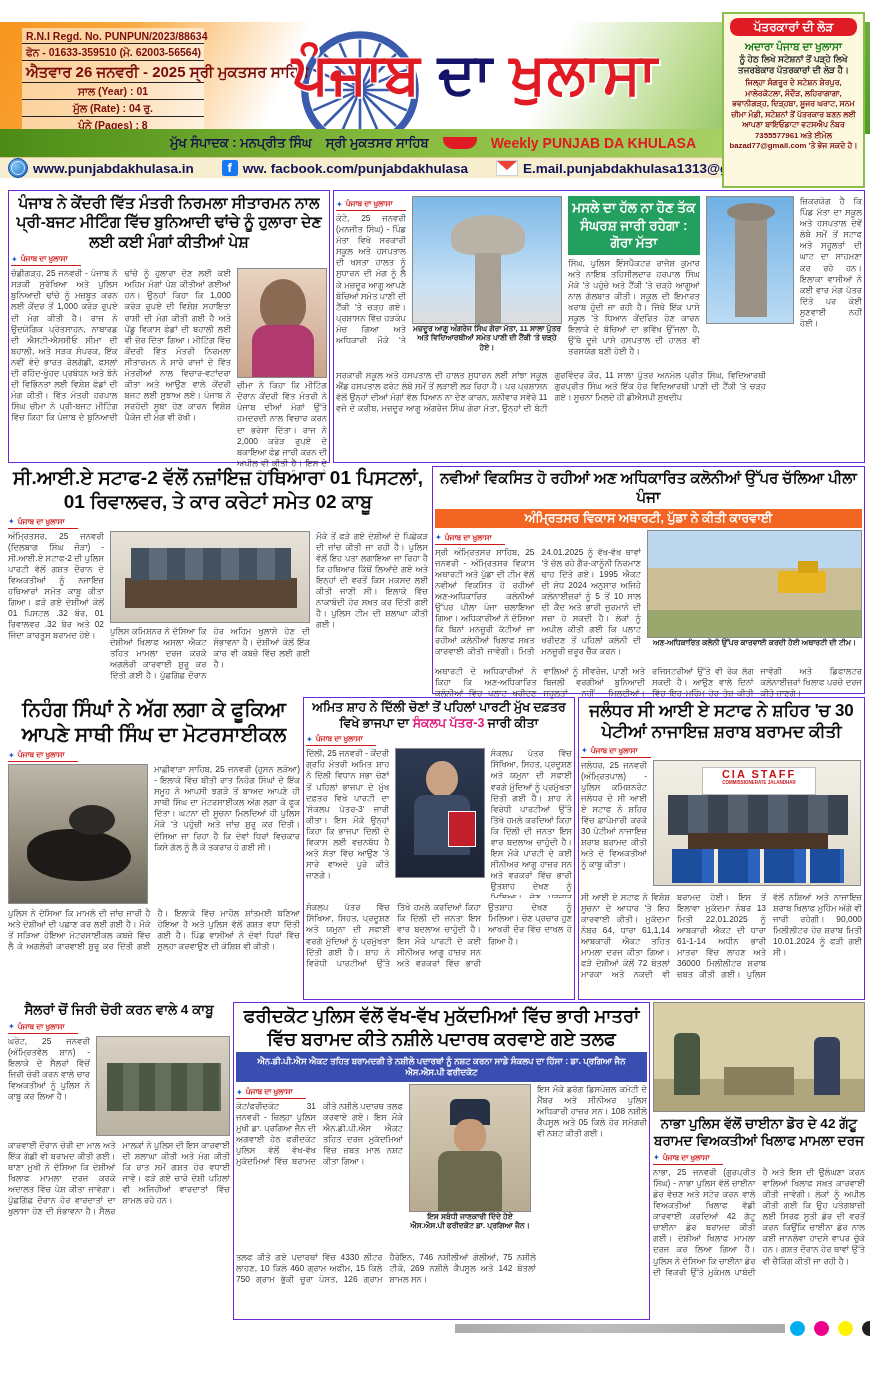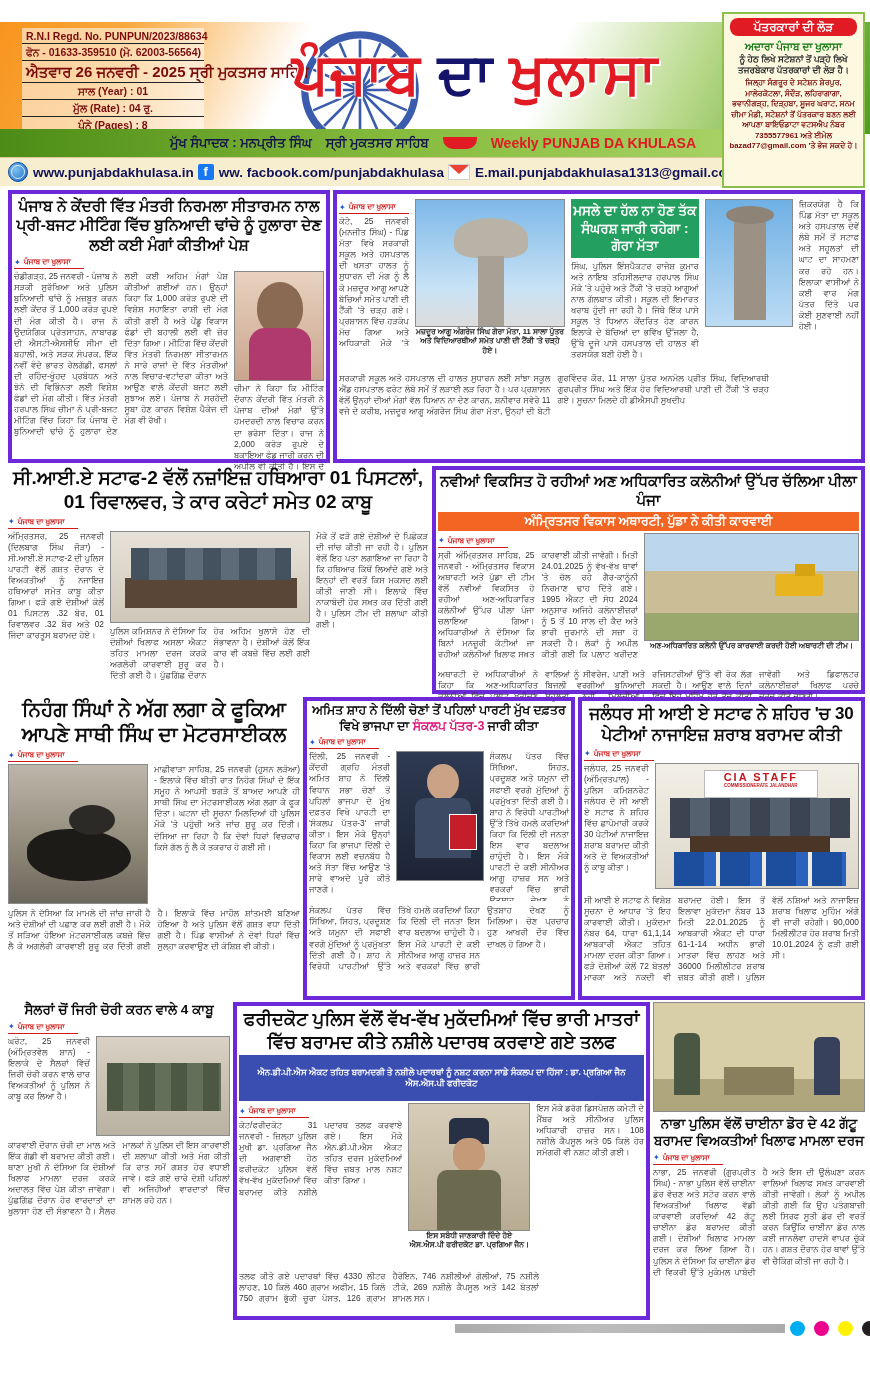--- a/index.html
+++ b/index.html
@@ -13,21 +13,21 @@
   .mast-info div{border-bottom:1.5px solid #222;padding:2px 4px 1px;text-align:center;white-space:nowrap}
   .mast-title{left:195px;top:40px;width:560px;text-align:center;font-size:57px;font-weight:bold;color:#e01b24;
     text-shadow:2px 2px 0 #fff,-1px -1px 0 #fff;letter-spacing:1px;white-space:nowrap}
   .mast-title .w2{color:#14146a}
   .greenstrip{left:0;top:129px;width:722px;height:28px;background:linear-gradient(90deg,#4c8c16,#86bb3d 55%,#a7d164);display:flex;align-items:center;gap:14px;padding:0 10px;box-sizing:border-box}
   .greenstrip .ed{font-size:13px;font-weight:bold;color:#15154d;margin-left:160px;white-space:nowrap}
   .greenstrip .pl{font-size:13px;font-weight:bold;color:#15154d;white-space:nowrap}
   .ribbon{width:34px;height:12px;background:#e01b24;border-radius:0 0 10px 10px}
   .weekly{font-size:14px;font-weight:bold;color:#1c1c1c;white-space:nowrap}
   .weekly span{color:#e01b24}
-  .contactbar{left:0;top:157px;width:722px;height:29px;background:#f6eecf;border-top:1px solid #d8c98f;display:flex;align-items:center;gap:4px;padding:0 8px;box-sizing:border-box}
+  .contactbar{left:0;top:157px;width:722px;height:21px;background:#f6eecf;border-top:1px solid #d8c98f;display:flex;align-items:center;gap:28px;padding:0 8px;box-sizing:border-box}
   .contactbar .item{display:flex;align-items:center;gap:5px;font-size:13.5px;font-weight:bold;color:#12125a;white-space:nowrap}
   .globe{width:18px;height:18px;border-radius:50%;background:radial-gradient(circle at 35% 35%,#7ec3f2,#1565c0);border:1px solid #0d47a1;position:relative}
   .globe:before{content:"";position:absolute;inset:2px;border-radius:50%;border:1px solid rgba(255,255,255,.8)}
   .fb{width:16px;height:16px;background:#1877f2;color:#fff;font-weight:bold;font-size:13px;text-align:center;line-height:16px;border-radius:2px}
   .gmail{width:20px;height:14px;background:#fff;border:1px solid #d0d0d0;position:relative}
   .gmail:before{content:"";position:absolute;left:0;top:0;border:7px solid transparent;border-top:9px solid #ea4335;border-left-width:10px;border-right-width:10px;width:0}
   .notice{left:722px;top:12px;width:143px;height:176px;background:#fdf8e0;border:2px solid #8bbf4a;box-sizing:border-box;text-align:center;overflow:hidden}
   .notice .nt{background:#e01b24;color:#fff;font-size:12px;font-weight:bold;margin:4px 6px;padding:2px 0;border-radius:8px}
   .notice .ng{color:#157a15;font-size:10.5px;font-weight:bold}
   .notice .nb{color:#222;font-size:8.8px;font-weight:bold;padding:1px 4px}
@@ -38,22 +38,22 @@
   .byline{display:flex;align-items:center;gap:3px;font-size:7.5px;font-weight:bold;color:#d01818;border-bottom:1px solid #d01818;width:70px;padding-bottom:1px;margin:3px 0 2px}
   .byline .star{color:#1a56c4;font-size:8px}
   .bodytxt{font-size:8.4px;line-height:1.32;text-align:justify;color:#333;overflow:hidden}
   .cols2{column-count:2;column-gap:7px}
   .cols3{column-count:3;column-gap:7px}
   .cols4{column-count:4;column-gap:7px}
   .photo{position:relative;border:1px solid #8a8a8a;overflow:hidden;box-sizing:border-box}
   .cap{font-size:7.6px;font-weight:bold;color:#222;text-align:center;line-height:1.25}
   .gbox{background:#23a05f;color:#fff;font-weight:bold;text-align:center;font-size:13.5px;line-height:1.3;padding:3px 2px}
   .obox{background:#f26522;color:#fff;font-weight:bold;text-align:center;font-size:12.5px;padding:2px 0}
-  .bbox{background:#3a4db0;color:#fff;font-weight:bold;text-align:center;font-size:8.6px;padding:12px 2px}
-  .frame{border:4px solid #6d28d9}
+  .bbox{background:#3a4db0;color:#fff;font-weight:bold;text-align:center;font-size:8.6px;padding:4px 2px}
+  .frame{border:1px solid #6d28d9}
   .row{display:flex;gap:6px}
   
   .printbar{left:455px;top:1324px;width:330px;height:9px;background:linear-gradient(90deg,#ababab,#bdbdbd 40%,#ababab)}
   .dots{left:790px;top:1321px;display:flex;gap:9px}
   .dot{width:15px;height:15px;border-radius:50%}
 </style>
 </head>
 <body>
 
 <div class="abs flag">

